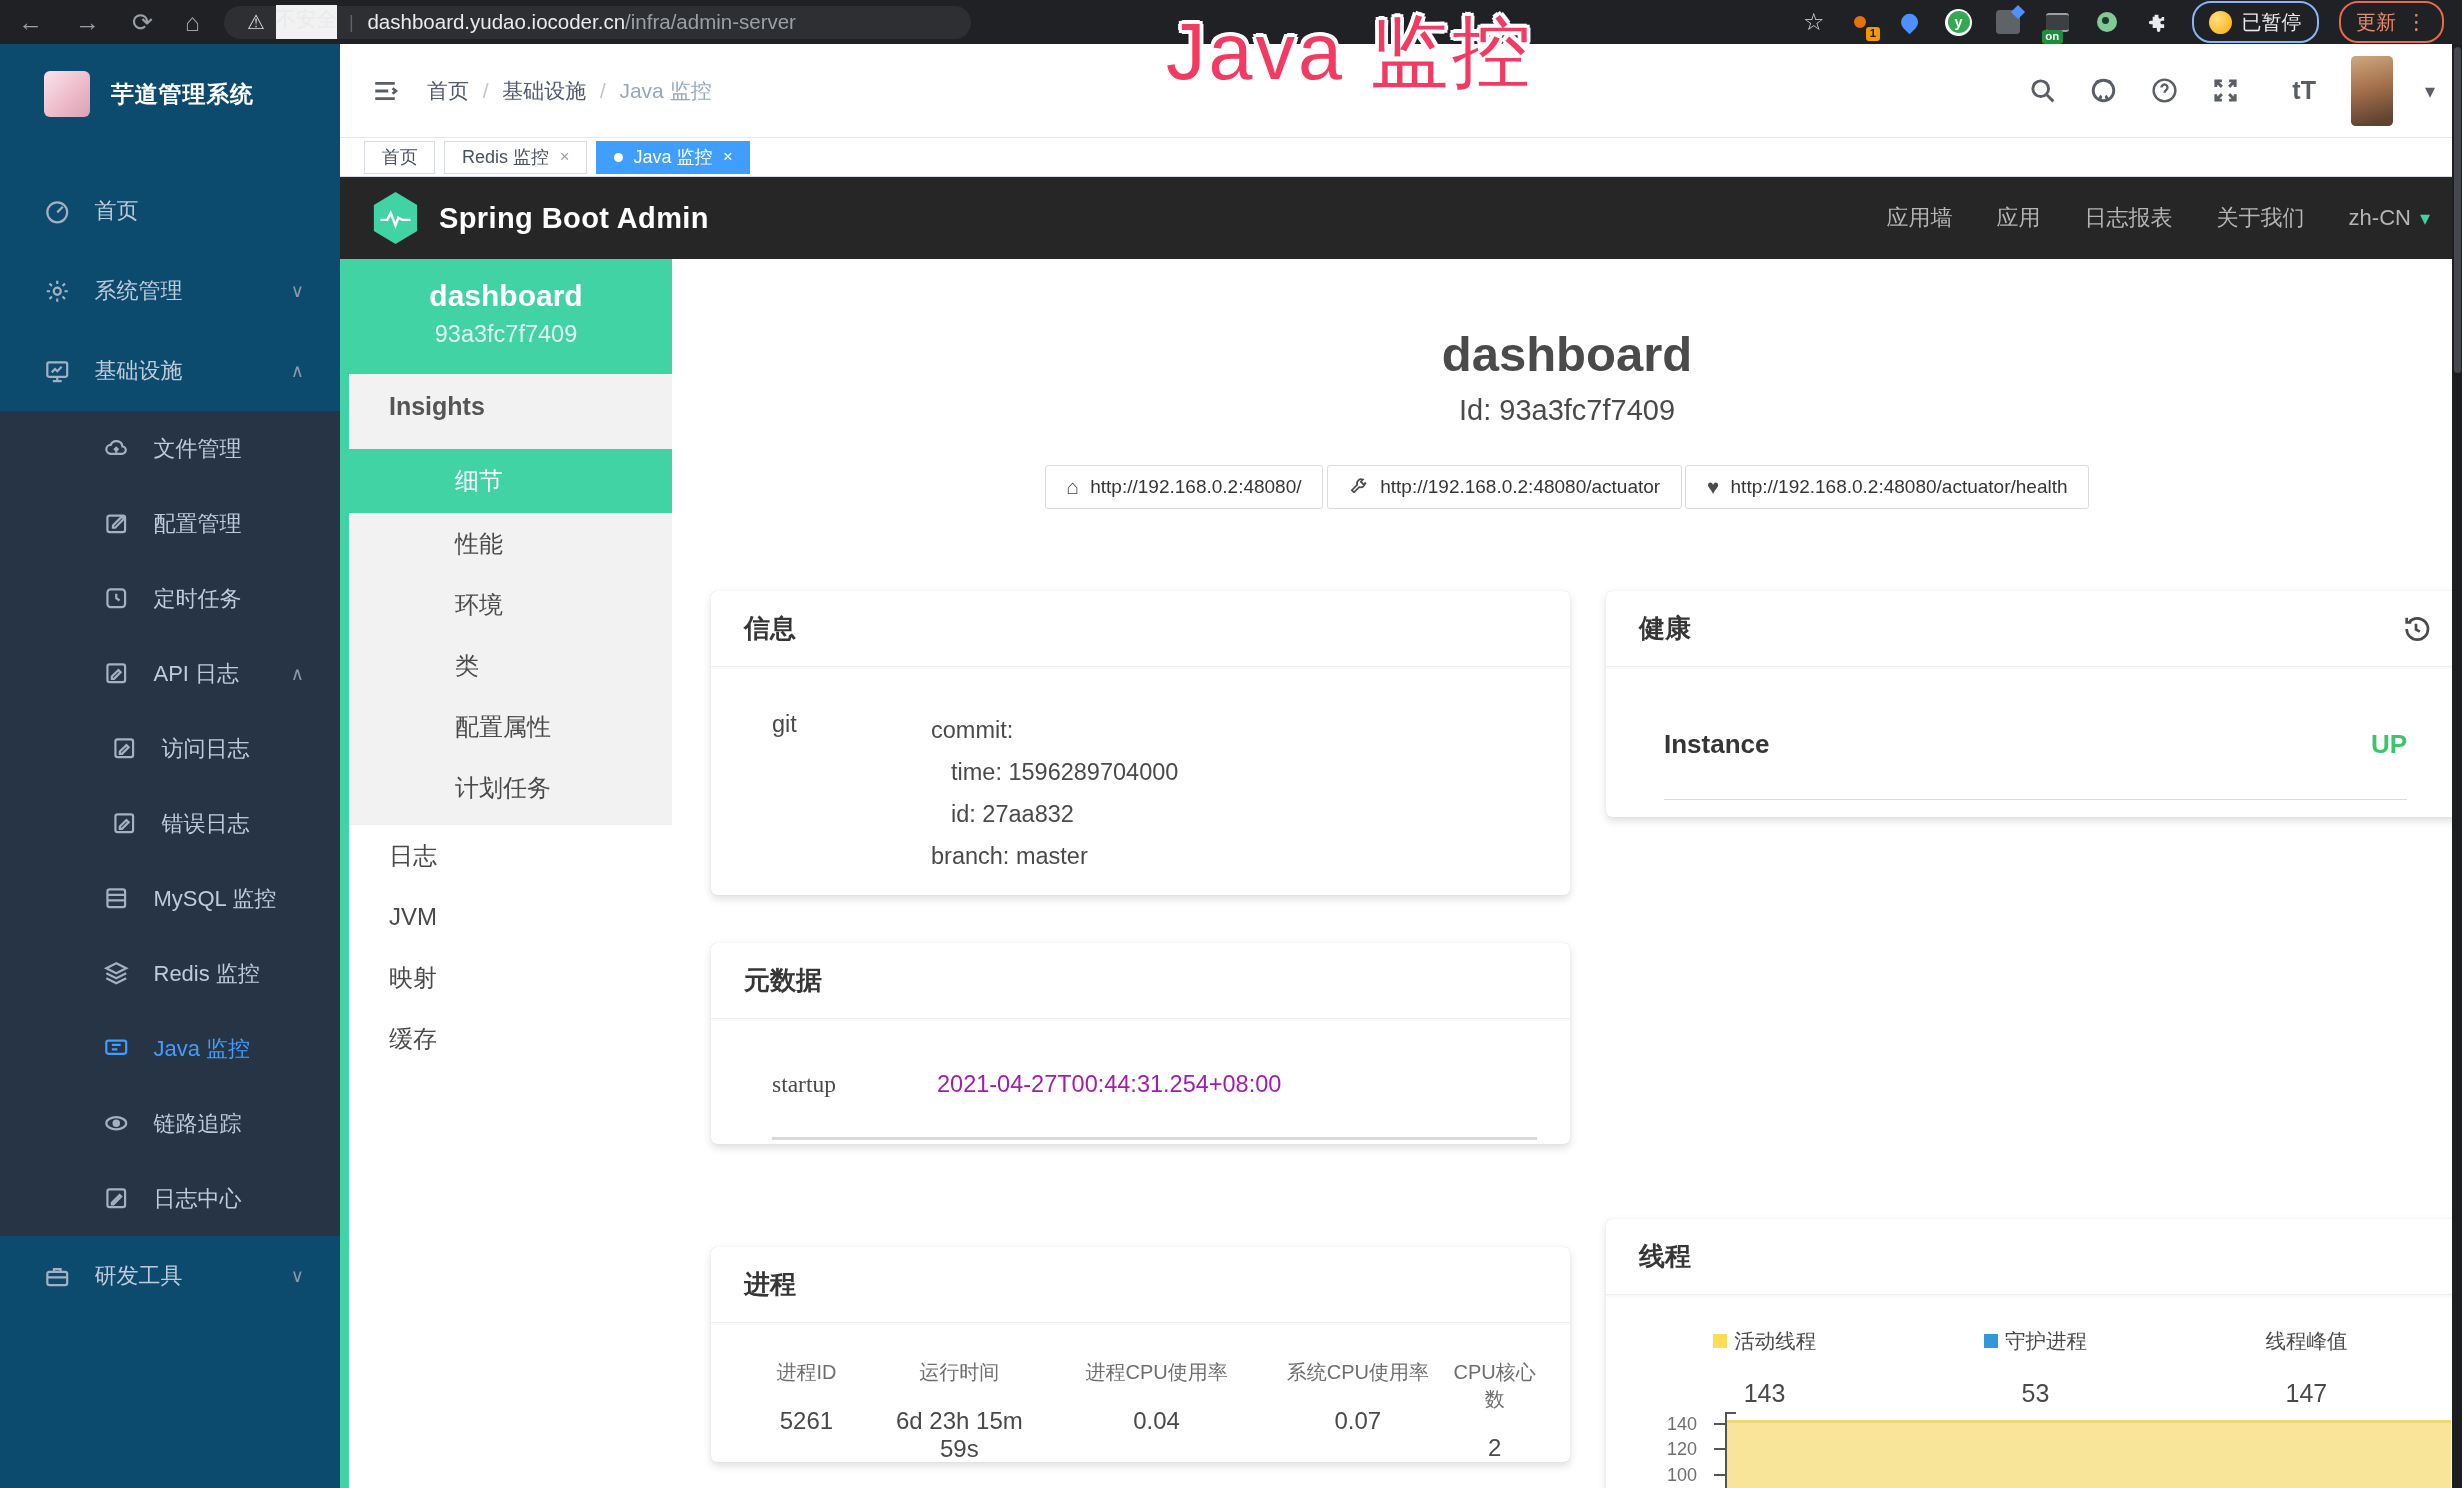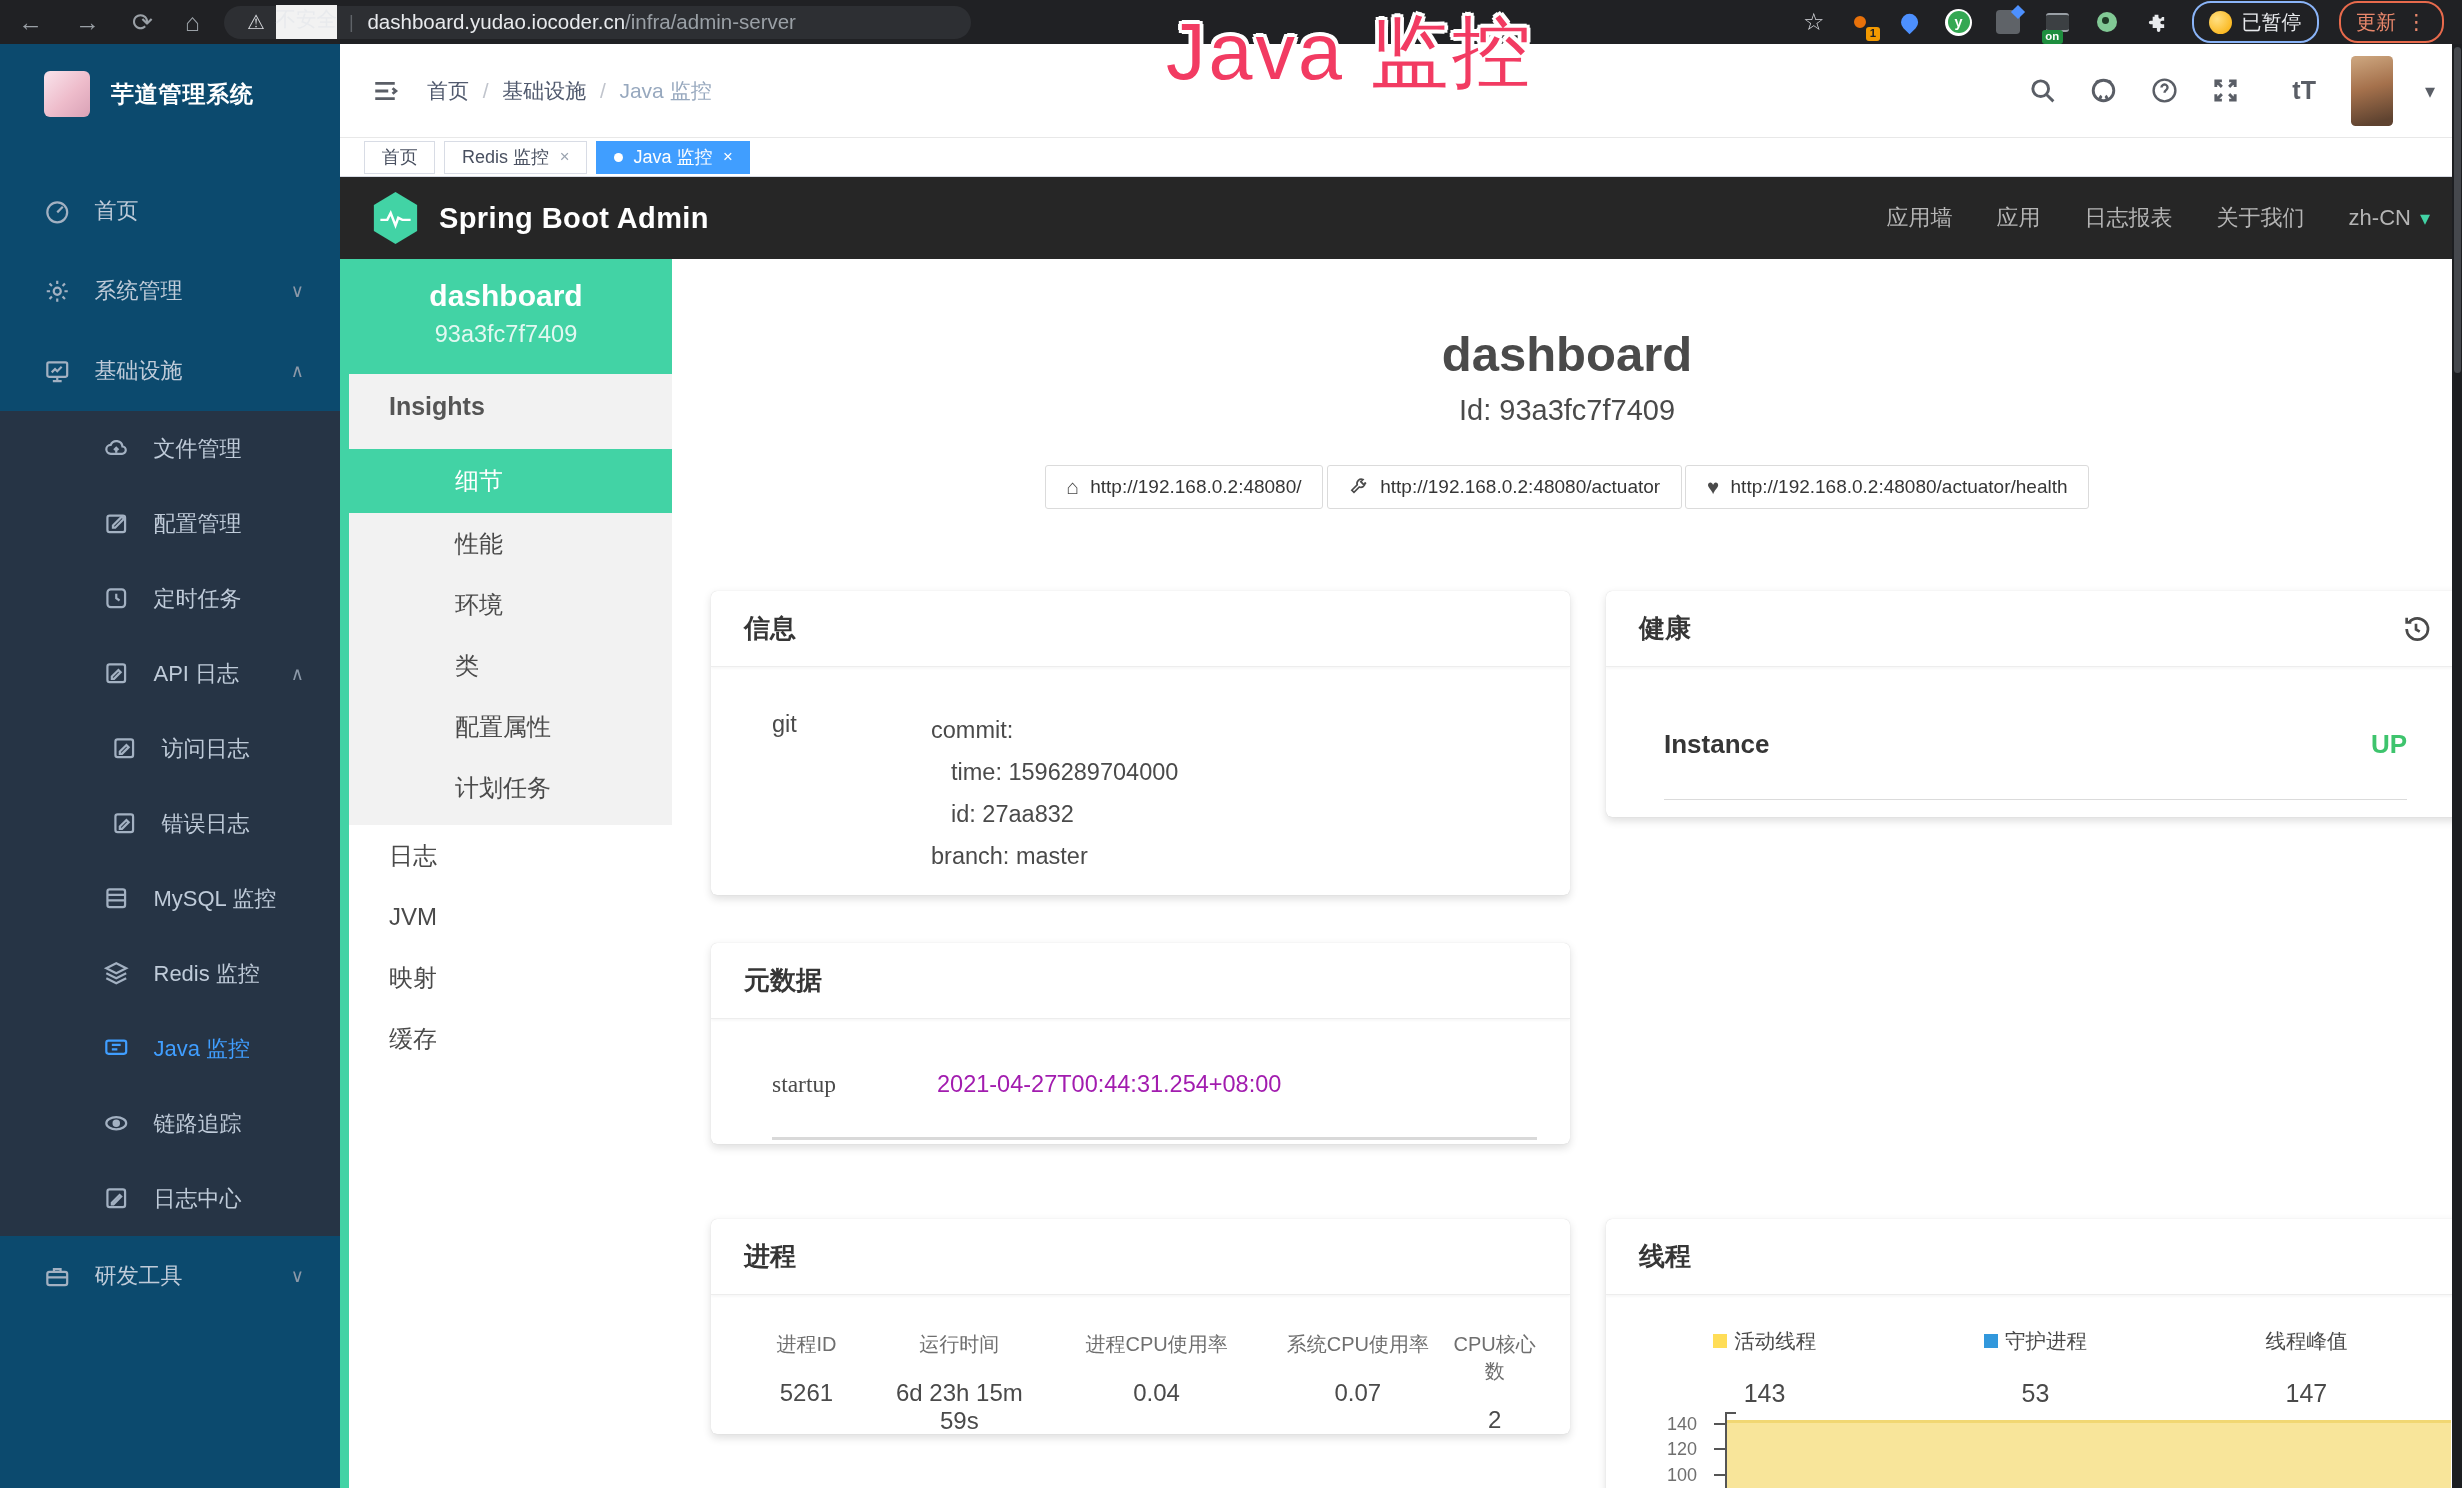--- a/index.html
+++ b/index.html
@@ -121,21 +121,21 @@
   .lnk .lic{color:#4a4a4a;font-size:20.5px;line-height:1;}
   .lnk .lic svg{width:20.5px;height:20.5px;display:block;}
 
   .card{position:absolute;background:#fff;border-radius:6px;
     box-shadow:0 3.8px 9px rgba(10,10,10,.13),0 0 0.8px rgba(10,10,10,.18);overflow:hidden;}
   .card-h{height:76px;display:flex;align-items:center;padding:0 33px;border-bottom:1.5px solid #ededed;
     box-shadow:0 1.5px 3px rgba(10,10,10,.04);font-size:26px;font-weight:bold;color:#363636;}
   #card-info{left:39px;top:332px;width:859px;height:304px;}
   #card-health{left:934px;top:332px;width:859px;height:226px;}
   #card-meta{left:39px;top:684px;width:859px;height:201px;}
-  #card-proc{left:39px;top:960px;width:859px;height:215px;}
+  #card-proc{left:39px;top:988px;width:859px;height:215px;}
   #card-threads{left:934px;top:960px;width:859px;height:306px;}
 
   .info-row{margin:42px 33px 0 61px;display:flex;border-bottom:1.5px solid #dbdbdb;padding-bottom:20px;}
   .info-label{width:159px;font-size:23.5px;color:#4a4a4a;padding-top:1.5px;}
   .info-val{font-size:23.5px;color:#4a4a4a;line-height:42px;}
   .ind{padding-left:20px;}
 
   .hist{margin-left:auto;width:32px;height:32px;color:#4a4a4a;cursor:pointer;font-weight:normal;}
   .hist svg{width:100%;height:100%;display:block;}
   .health-row{margin:62px 58px 0;display:flex;justify-content:space-between;align-items:center;

